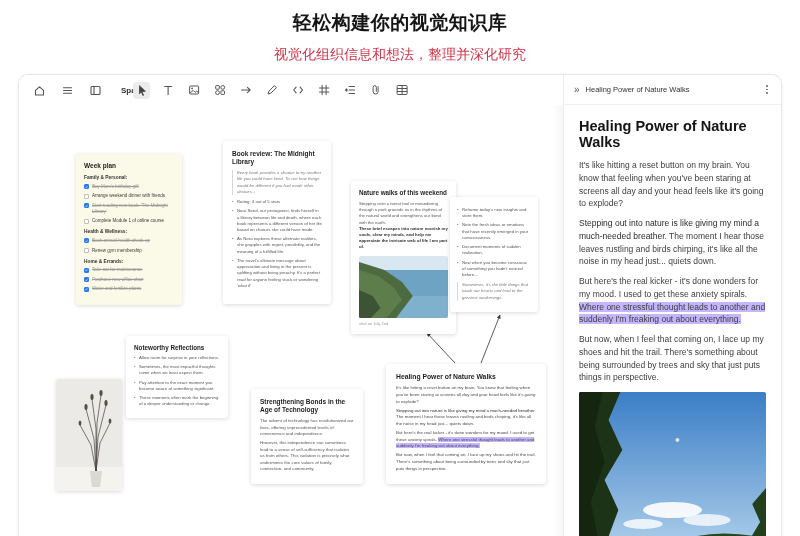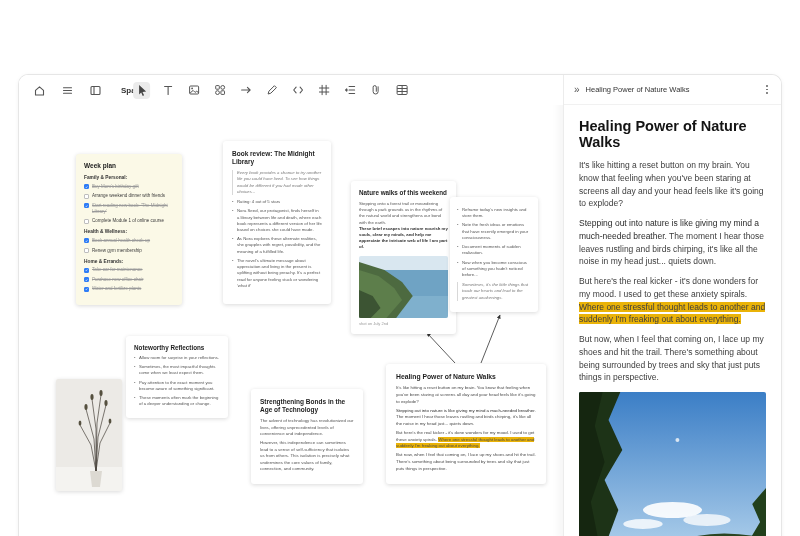--- a/index.html
+++ b/index.html
@@ -67,21 +67,21 @@
   .reflect { left:107px; top:261px; width:102px; padding:8px; }
   .reflect h3 { font-size:6.3px; margin-bottom:3px; }
 
   .bonds { left:232px; top:314px; width:112px; padding:9px; }
   .bonds h3 { font-size:6.5px; margin-bottom:4px; }
   .bonds p { margin-bottom:3px; font-size:4.4px; }
 
   .healing { left:367px; top:289px; width:160px; padding:9px 10px; }
   .healing h3 { font-size:6.8px; margin-bottom:4px; }
   .healing p { font-size:4.4px; line-height:1.5; margin-bottom:2.5px; color:#4a4a4a; }
-  .hl { background:#eab308; }
+  .hl { background:#c4b5fd; }
   .bd { font-weight:400; color:#2b2b2b; }
 
   .plant { left:37px; top:304px; width:66px; height:112px; border-radius:2px; overflow:hidden;
     box-shadow:0 1px 4px rgba(0,0,0,.15); position:absolute; }
 
   .links { position:absolute; left:0; top:0; width:545px; height:470px; pointer-events:none; }
 
   
   .panel { position:absolute; right:0; top:0; width:218px; height:470px; background:#fff;
     border-left:1px solid #ececec; box-shadow:-3px 0 10px rgba(0,0,0,.05); }
@@ -93,20 +93,22 @@
   .kebab i { width:1.8px; height:1.8px; border-radius:50%; background:#666; }
   .doc { padding:13px 15px 0; }
   .doc h1 { font-size:14.5px; font-weight:700; color:#141414; margin-bottom:9px; }
   .doc p { font-size:8.5px; line-height:1.5; color:#3d3d3d; margin-bottom:7px; }
   .doc-img { width:100%; height:215px; margin-top:8px; border-radius:2px; overflow:hidden; }
 </style>
 </head>
 <body>
 
 <div class="hero">
+  <h1>轻松构建你的视觉知识库</h1>
+  <p>视觉化组织信息和想法，整理并深化研究</p>
 </div>
 
 <div class="window">
 
   <div class="topbar">
     <div class="tb-left">
       <span class="icon-btn">
         <svg width="13" height="13" viewBox="0 0 13 13" fill="none" stroke="#555" stroke-width="1.1" stroke-linejoin="round">
             <path d="M2.5 6.3 6.5 2.8l4 3.5V11h-8z"></path>
           </svg>

